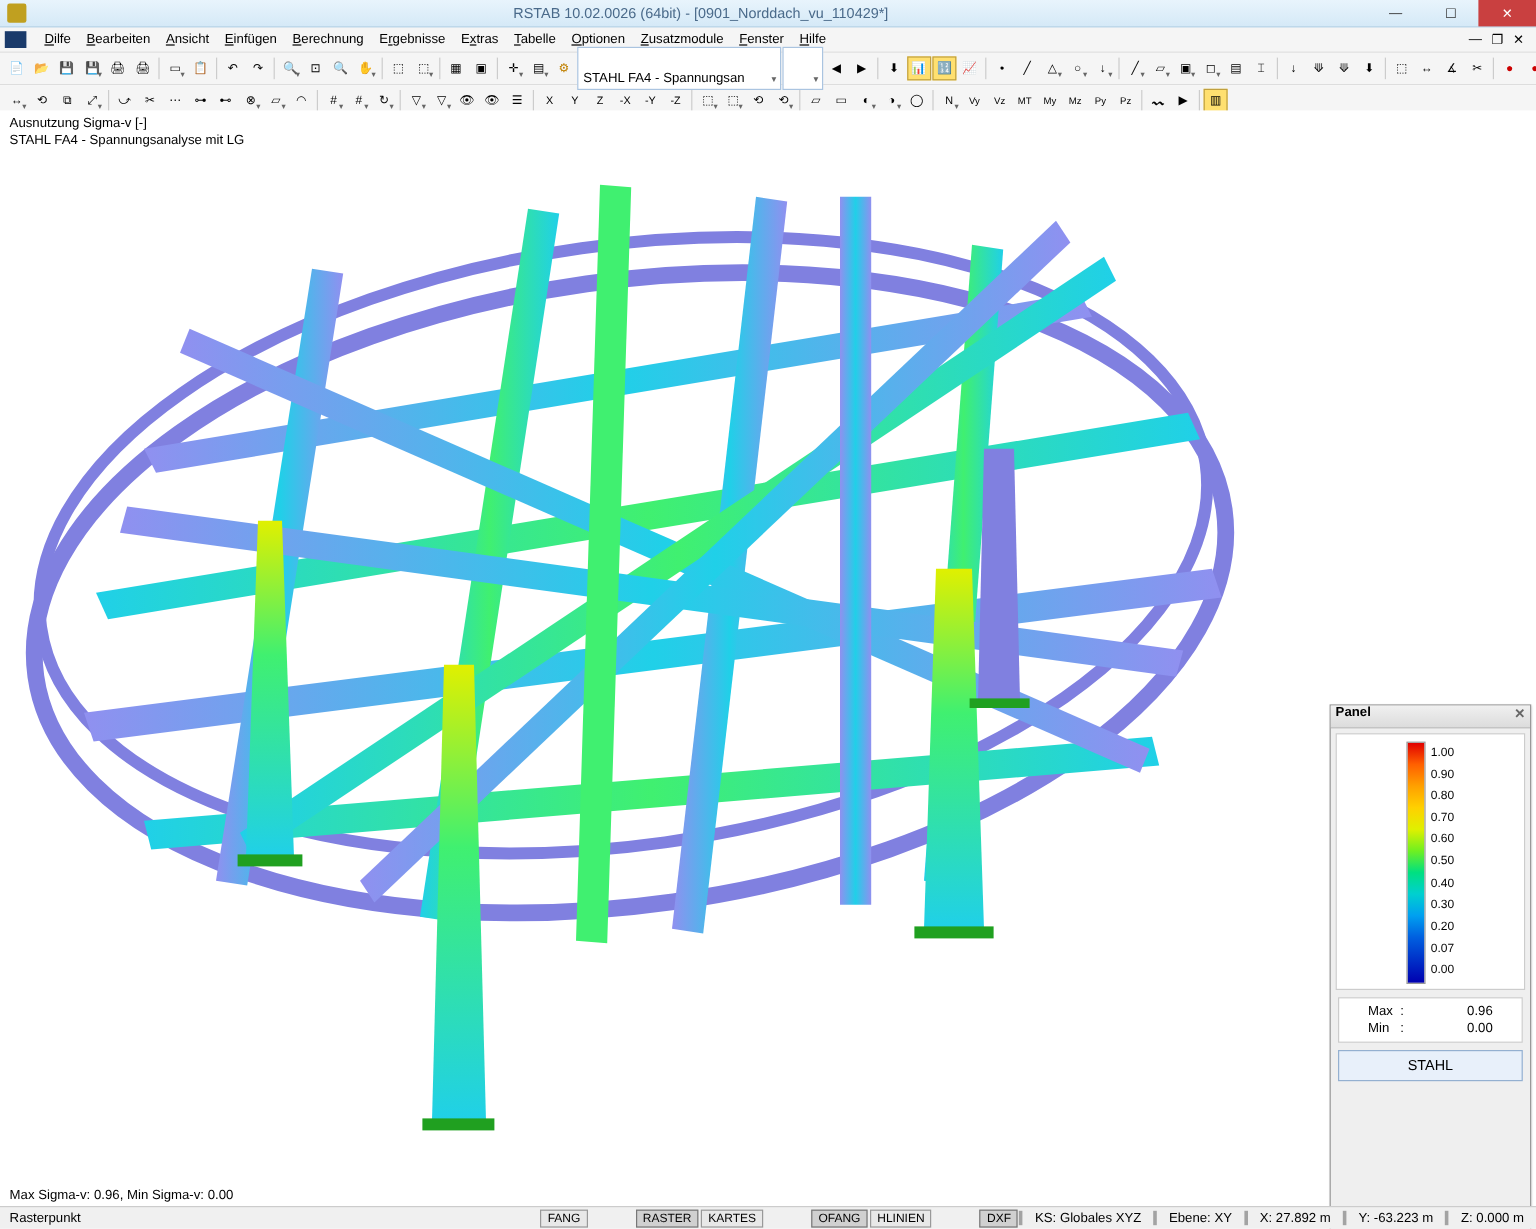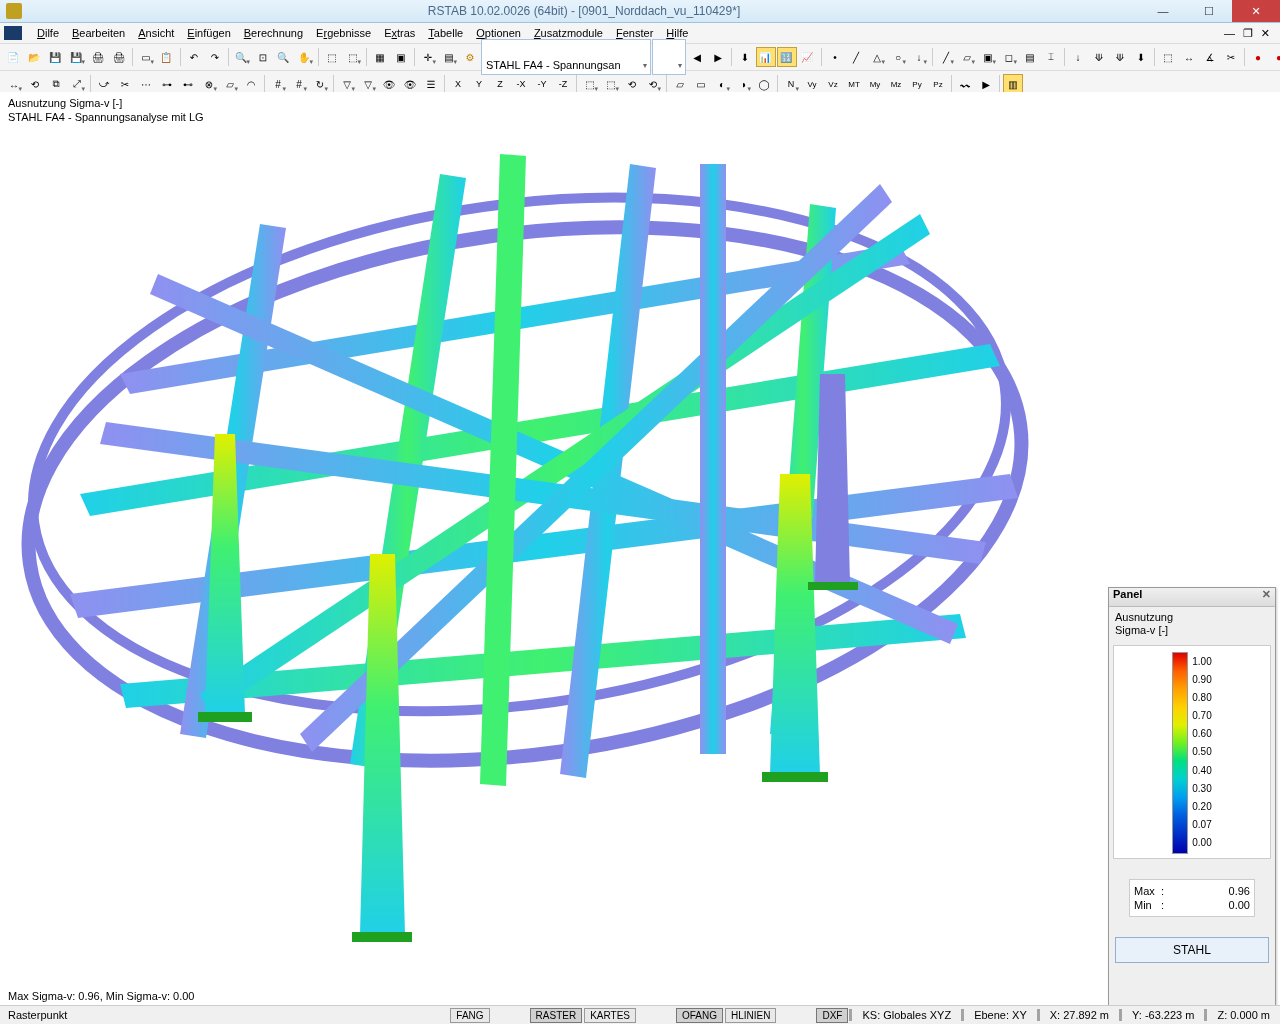--- a/index.html
+++ b/index.html
@@ -26,21 +26,21 @@
 .model-svg{position:absolute;top:0;left:0;width:100%;height:100%;}
 .panel{position:absolute;top:495px;right:4px;width:166px;height:495px;background:#efefef;border:1px solid #999;box-shadow:1px 1px 2px rgba(0,0,0,0.2);}
 .panel-head{height:18px;background:linear-gradient(to bottom,#f0f0f0,#dcdcdc);border-bottom:1px solid #bbb;display:flex;align-items:flex-start;padding:0 4px;font-weight:bold;font-size:11px;}
 .panel-head .x{margin-left:auto;color:#666;}
 .panel-sub{padding:4px 6px;font-size:11px;line-height:13px;}
 .panel-scale-box{margin:4px;border:1px solid #ccc;background:#fff;height:200px;padding:6px;display:flex;justify-content:center;}
 .scale{display:flex;align-items:stretch;height:100%;}
 .scale-bar{width:14px;height:100%;border:1px solid #999;background:linear-gradient(to bottom,#e00000 0%,#ff6000 9%,#ffa000 18%,#ffd000 27%,#e0f000 36%,#70f020 45%,#00e080 54%,#00d0d0 63%,#00a0f0 72%,#0060e0 81%,#0000b0 100%);}
 .scale-ticks{display:flex;flex-direction:column;justify-content:space-between;margin-left:4px;height:100%;font-size:10px;}
 .scale-tick{display:flex;align-items:center;height:9.09%;}
-.panel-minmax{margin:20px;border:1px solid #ccc;background:#fff;padding:4px 4px;font-size:11px;}
+.panel-minmax{margin:6px;border:1px solid #ccc;background:#fff;padding:4px 24px;font-size:11px;}
 .panel-minmax div{display:flex;justify-content:space-between;padding:1px 0;}
 .panel-btn{margin:6px;border:1px solid #94b0d0;background:#e8f0fa;text-align:center;padding:5px 0;font-size:12px;}
 .statusbar{position:absolute;bottom:0;left:0;right:0;height:18px;background:#f0f0f0;border-top:1px solid #ccc;display:flex;align-items:center;font-size:11px;}
 .statusbar .stext{padding:0 8px;flex:0 0 auto;}
 .statusbar .sspacer{flex:1;}
 .statusbar .sbtn{border:1px solid #999;padding:1px 5px;margin:0 1px;background:#e8e8e8;font-size:10px;}
 .statusbar .sbtn.active{background:#d0d0d0;border-color:#777;margin-left:39px;}
 .statusbar .sinfo{padding:0 10px;border-left:3px solid #a3a3a3;}
 </style>
 </head>
@@ -256,24 +256,20 @@
     <rect x="352" y="838" width="60" height="10" fill="#20a020"></rect>
     <rect x="762" y="678" width="66" height="10" fill="#20a020"></rect>
     <rect x="808" y="488" width="50" height="8" fill="#20a020"></rect>
   </svg>
   <div class="viewport-bottom-label">Max Sigma-v: 0.96, Min Sigma-v: 0.00</div>
 
   <div class="panel">
     <div class="panel-head">
       <span>Panel</span>
       <span class="x">✕</span>
-    </div>
-    <div class="panel-sub">
-      <div>Ausnutzung</div>
-      <div>Sigma-v [-]</div>
     </div>
     <div class="panel-scale-box">
       <div class="scale">
         <div class="scale-bar"></div>
         <div class="scale-ticks">
           <div class="scale-tick">1.00</div>
           <div class="scale-tick">0.90</div>
           <div class="scale-tick">0.80</div>
           <div class="scale-tick">0.70</div>
           <div class="scale-tick">0.60</div>

